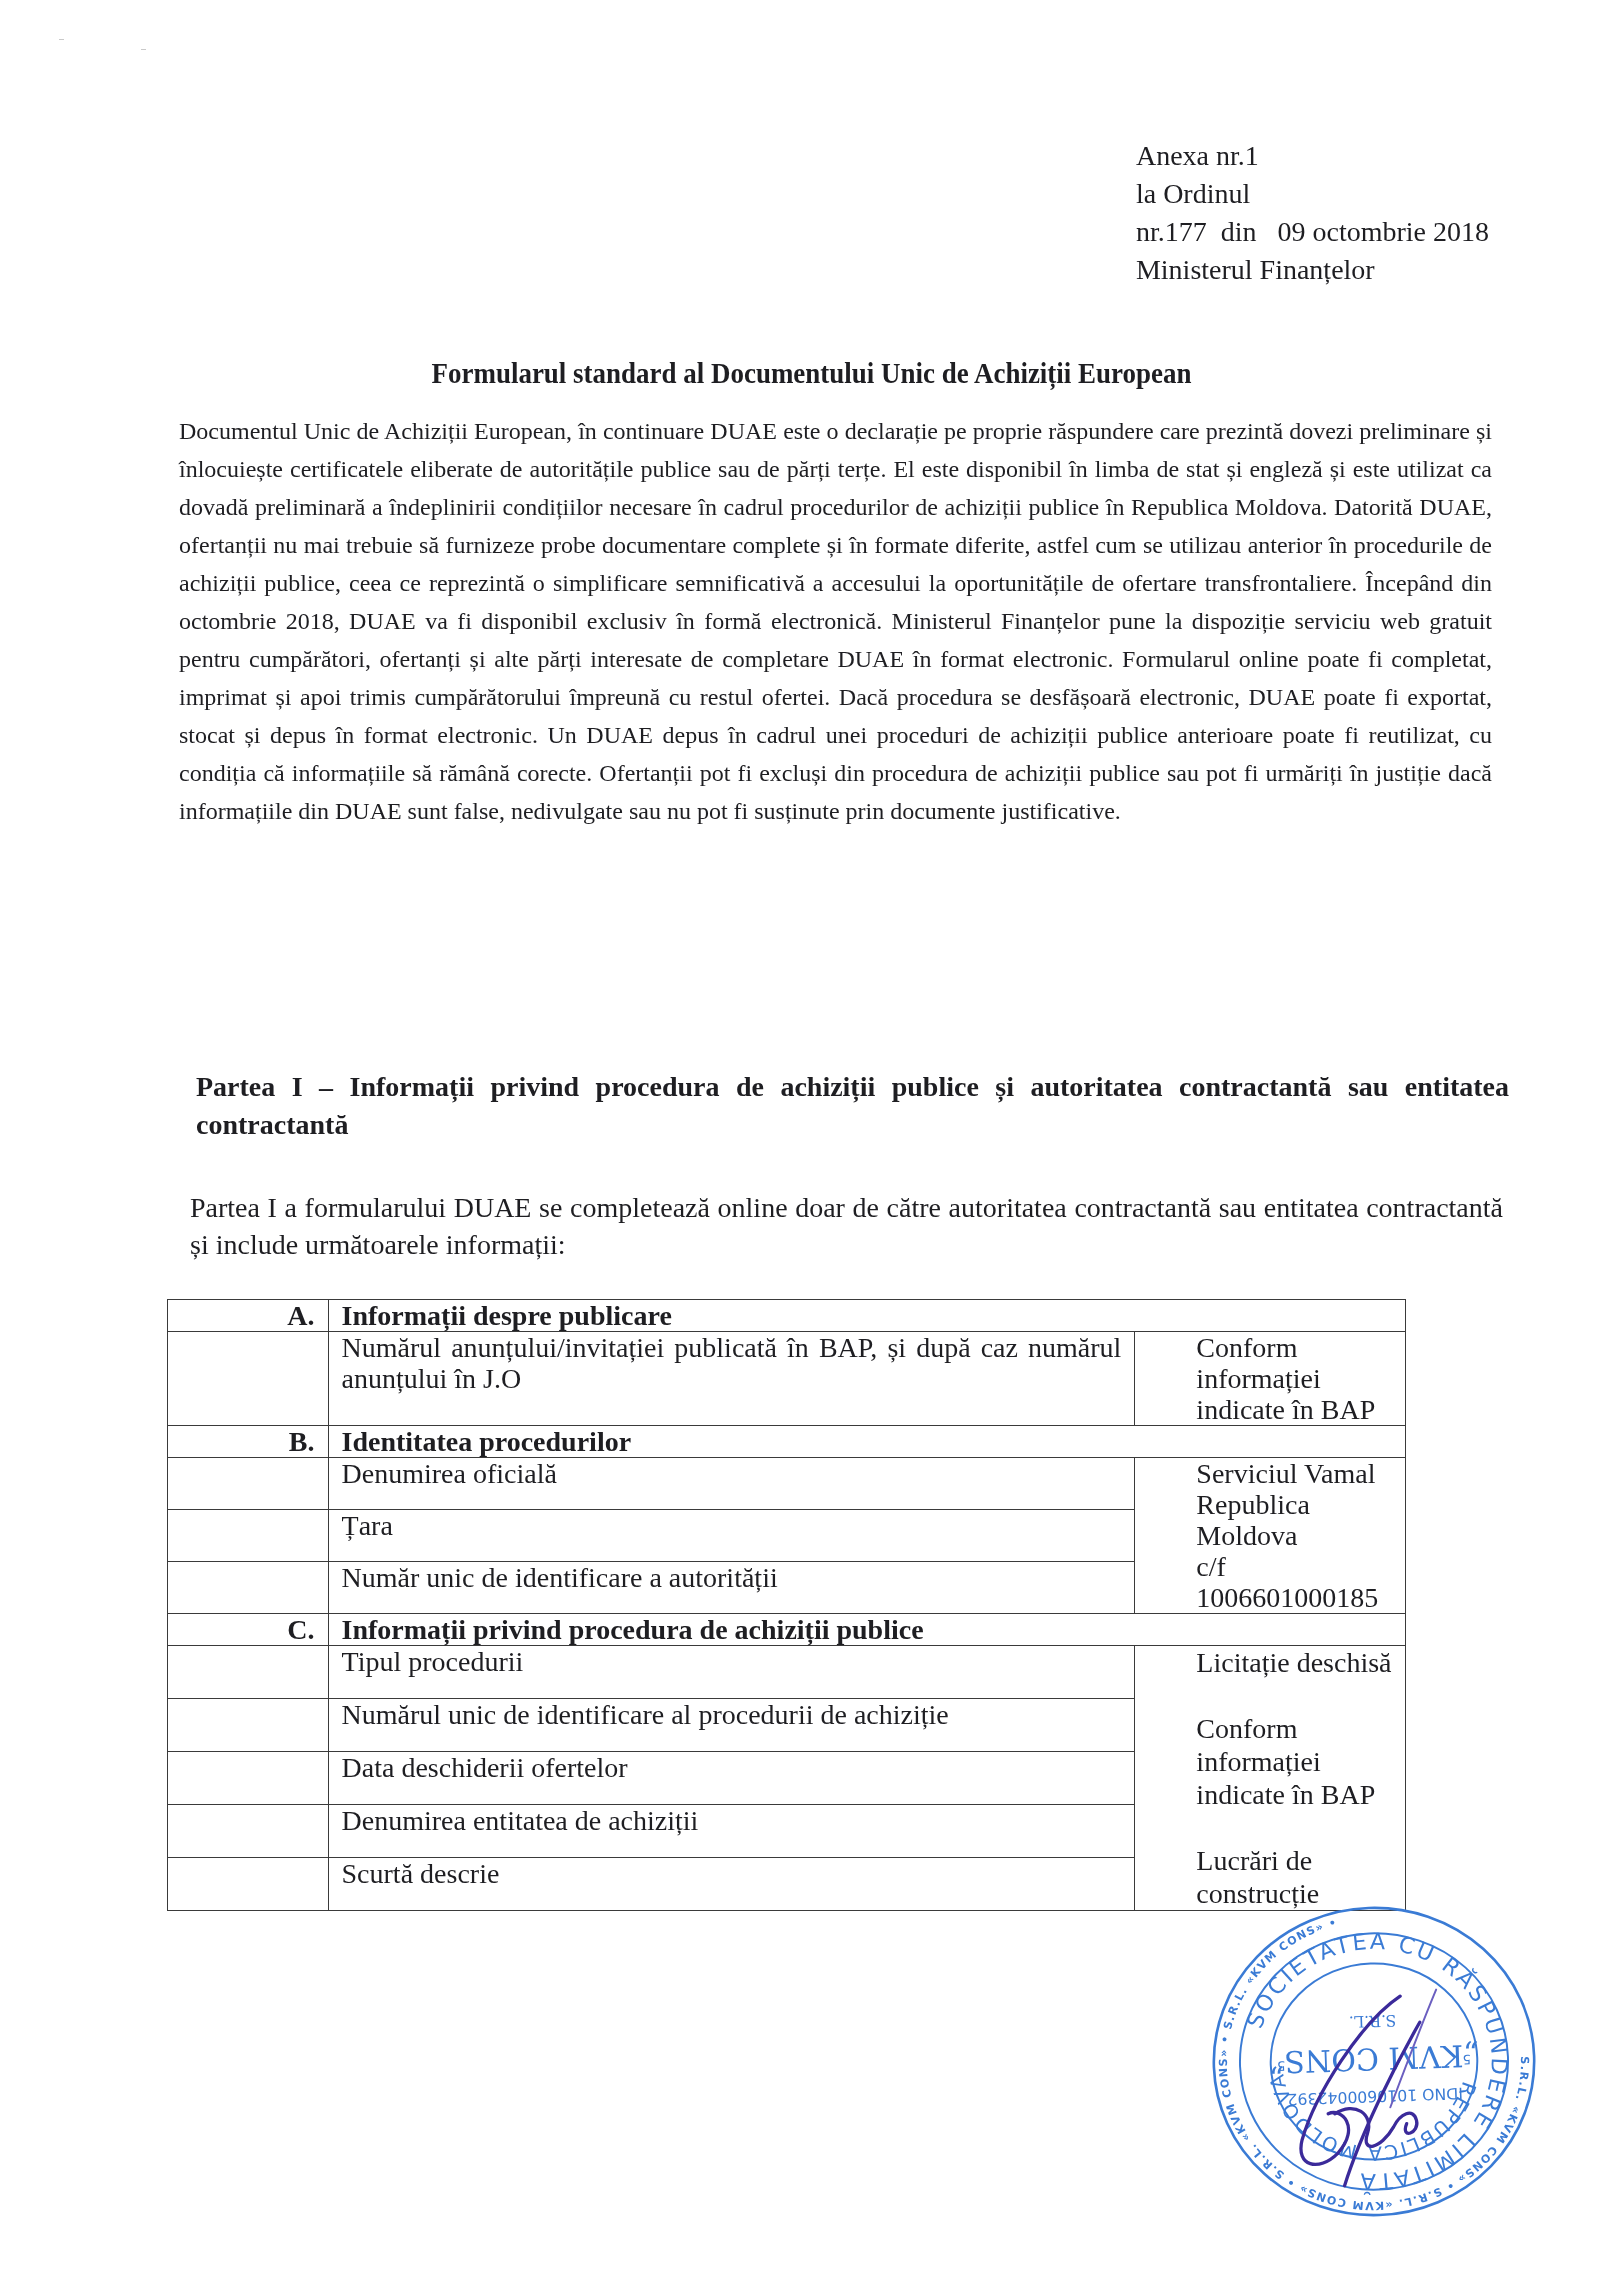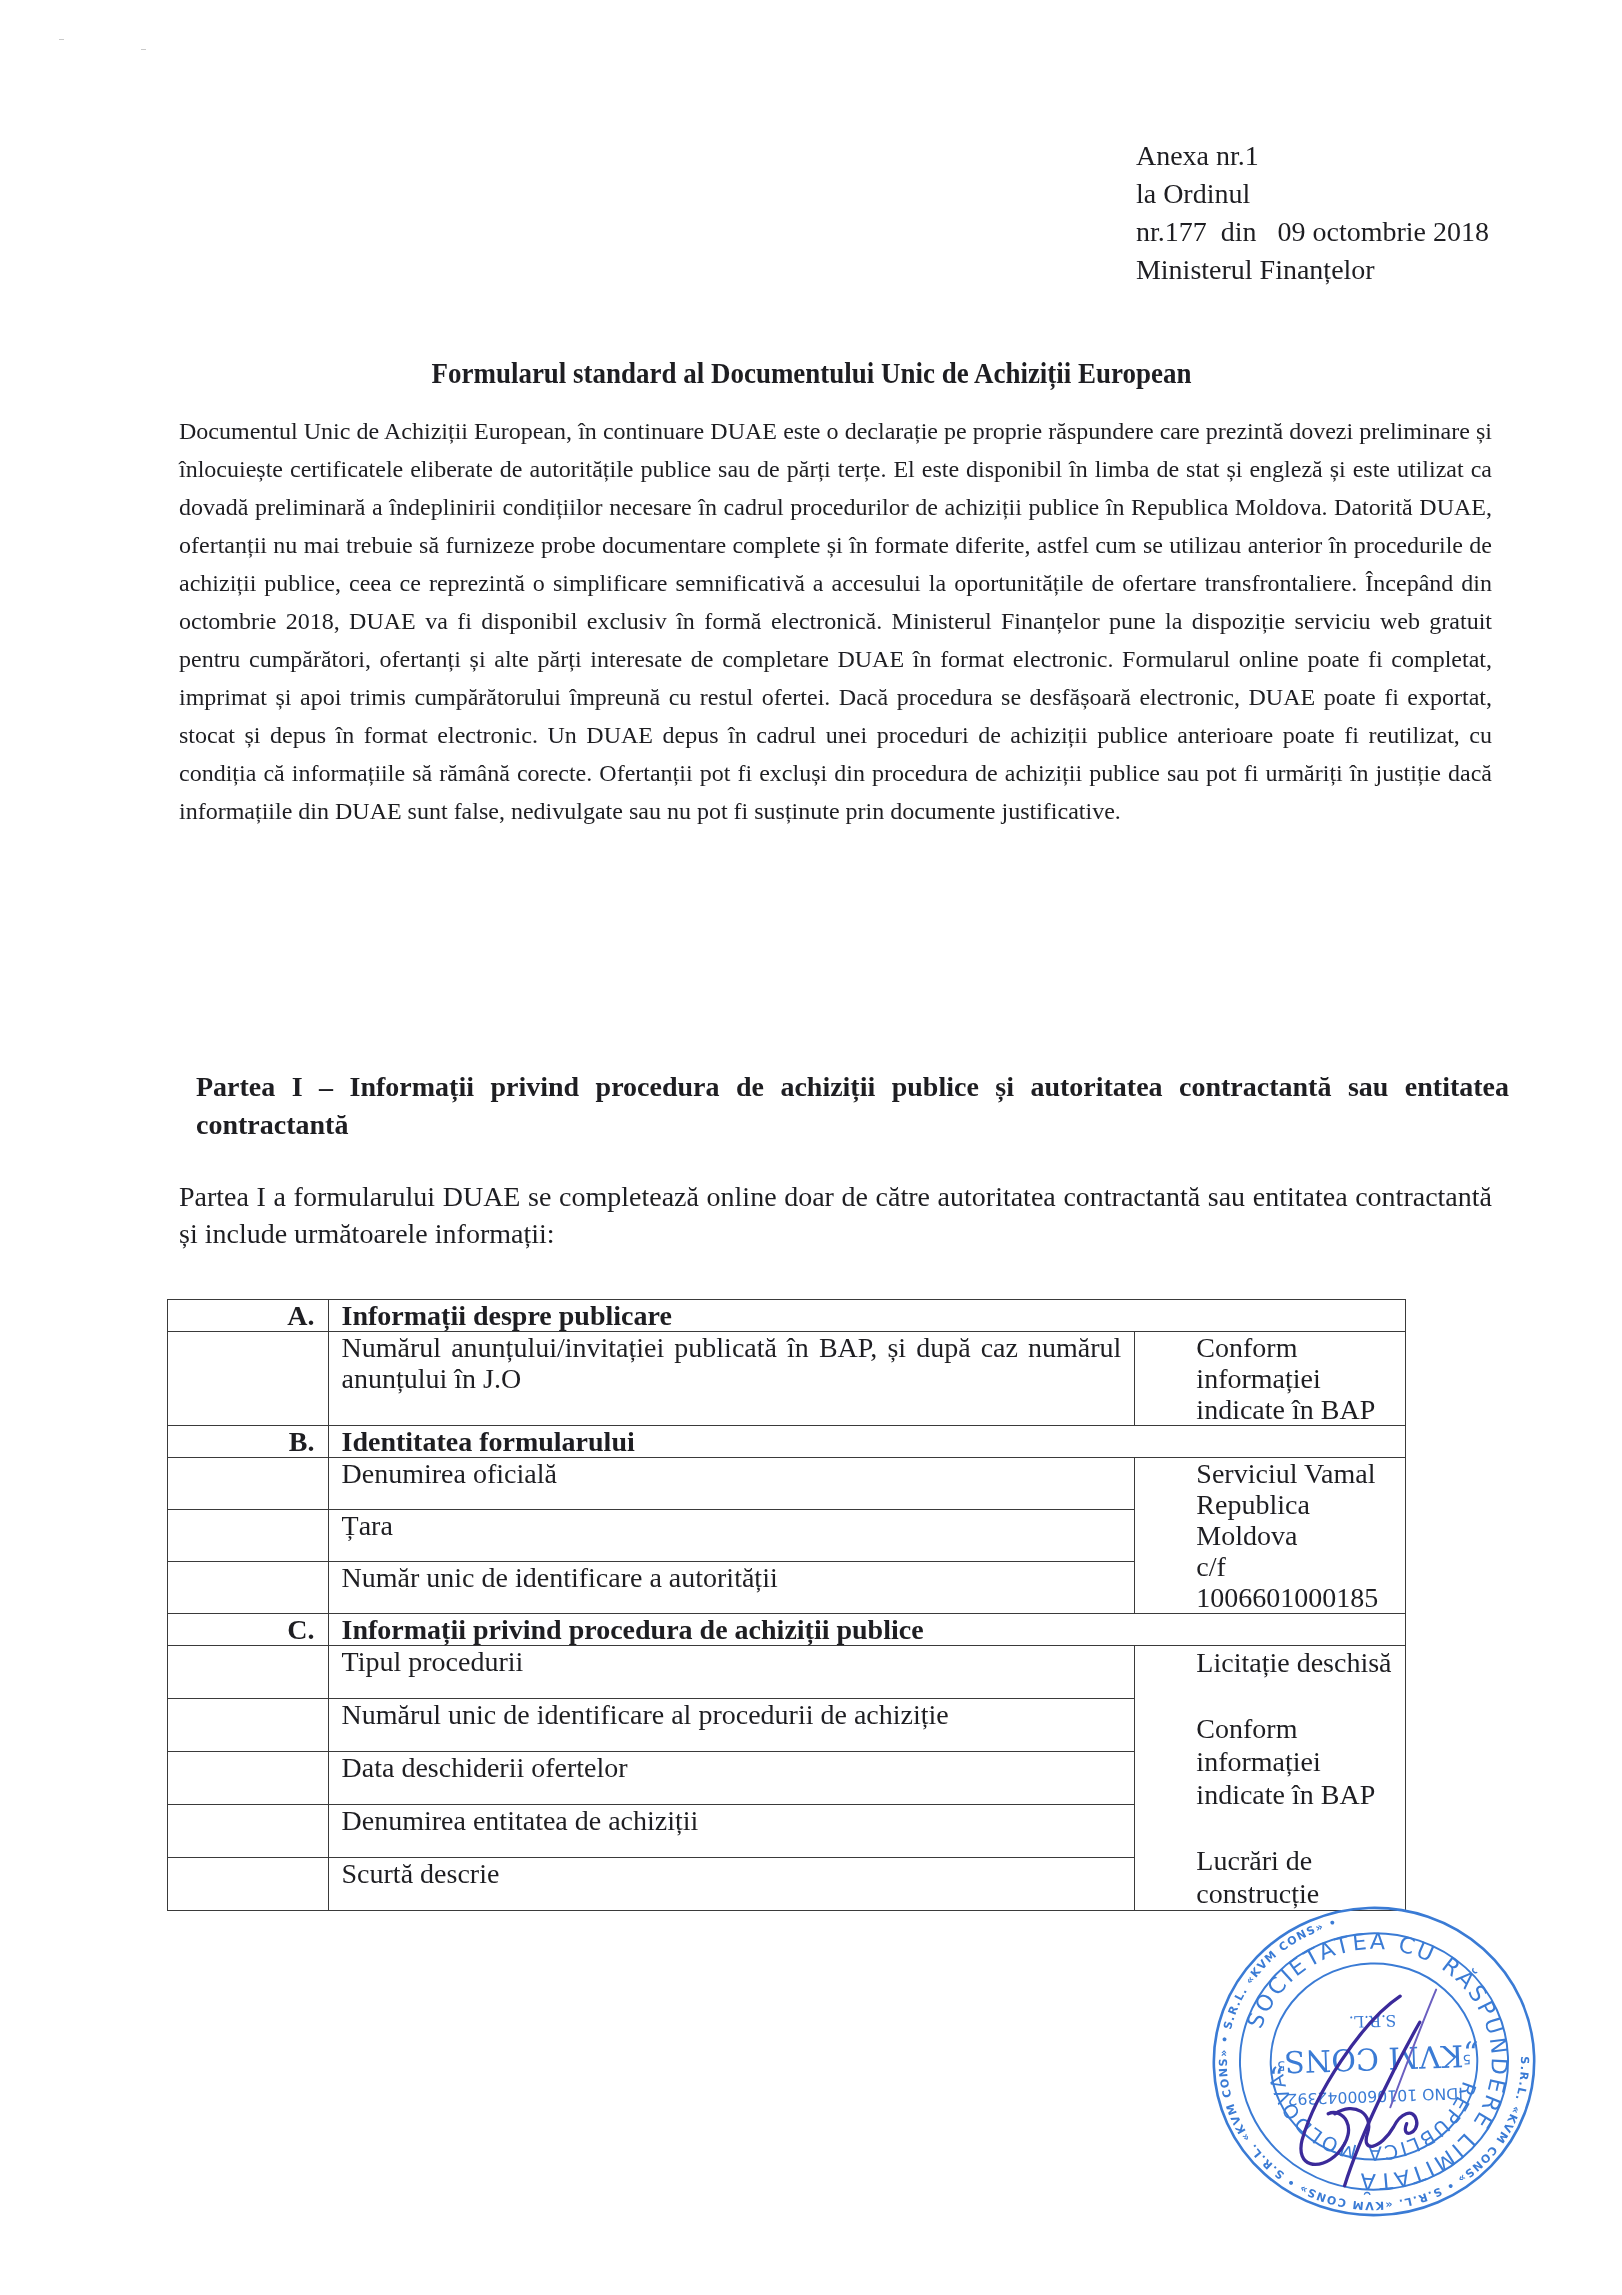--- a/index.html
+++ b/index.html
@@ -46,41 +46,41 @@
     <div>nr.177  din   09 octombrie 2018</div>
     <div>Ministerul Finanțelor</div>
   </div>
 
   <div class="doc-title">Formularul standard al Documentului Unic de Achiziții European</div>
 
   <p class="intro" style="margin:0">Documentul Unic de Achiziții European, în continuare DUAE este o declarație pe proprie răspundere care prezintă dovezi preliminare și înlocuiește certificatele eliberate de autoritățile publice sau de părți terțe. El este disponibil în limba de stat și engleză și este utilizat ca dovadă preliminară a îndeplinirii condițiilor necesare în cadrul procedurilor de achiziții publice în Republica Moldova. Datorită DUAE, ofertanții nu mai trebuie să furnizeze probe documentare complete și în formate diferite, astfel cum se utilizau anterior în procedurile de achiziții publice, ceea ce reprezintă o simplificare semnificativă a accesului la oportunitățile de ofertare transfrontaliere. Începând din octombrie 2018, DUAE va fi disponibil exclusiv în formă electronică. Ministerul Finanțelor pune la dispoziție serviciu web gratuit pentru cumpărători, ofertanți și alte părți interesate de completare DUAE în format electronic. Formularul online poate fi completat, imprimat și apoi trimis cumpărătorului împreună cu restul ofertei. Dacă procedura se desfășoară electronic, DUAE poate fi exportat, stocat și depus în format electronic. Un DUAE depus în cadrul unei proceduri de achiziții publice anterioare poate fi reutilizat, cu condiția că informațiile să rămână corecte. Ofertanții pot fi excluși din procedura de achiziții publice sau pot fi urmăriți în justiție  dacă informațiile din DUAE sunt false, nedivulgate sau nu pot fi susținute prin documente justificative.</p>
 
   <p class="part-heading" style="margin:0">Partea I – Informații privind procedura de achiziții publice și autoritatea contractantă sau entitatea contractantă</p>
 
-  <p class="part-intro" style="margin:0">Partea I a formularului DUAE se completează online doar de către autoritatea contractantă sau entitatea contractantă și include următoarele informații:</p>
+  <p class="part-intro" style="margin:11px">Partea I a formularului DUAE se completează online doar de către autoritatea contractantă sau entitatea contractantă și include următoarele informații:</p>
 
   <table class="info">
 
     <tbody>
         <tr>
       <td class="letter">A.</td>
       <td class="sec-title" colspan="2">Informații despre publicare</td>
     </tr>
     <tr>
       <td></td>
       <td class="label">Numărul anunțului/invitației publicată în BAP, și după caz numărul anunțului în J.O</td>
       <td class="value">
         <span class="line">Conform informației</span>
         <span class="line">indicate în BAP</span>
       </td>
     </tr>
 
     <tr>
       <td class="letter">B.</td>
-      <td class="sec-title" colspan="2">Identitatea formularului</td>
+      <td class="sec-title" colspan="2">Identitatea procedurilor</td>
     </tr>
     <tr>
       <td></td>
       <td class="label">Denumirea oficială</td>
       <td class="value" rowspan="3">
         <span class="line">Serviciul Vamal</span>
         <span class="line">Republica Moldova</span>
         <span class="line">c/f 1006601000185</span>
       </td>
     </tr>

